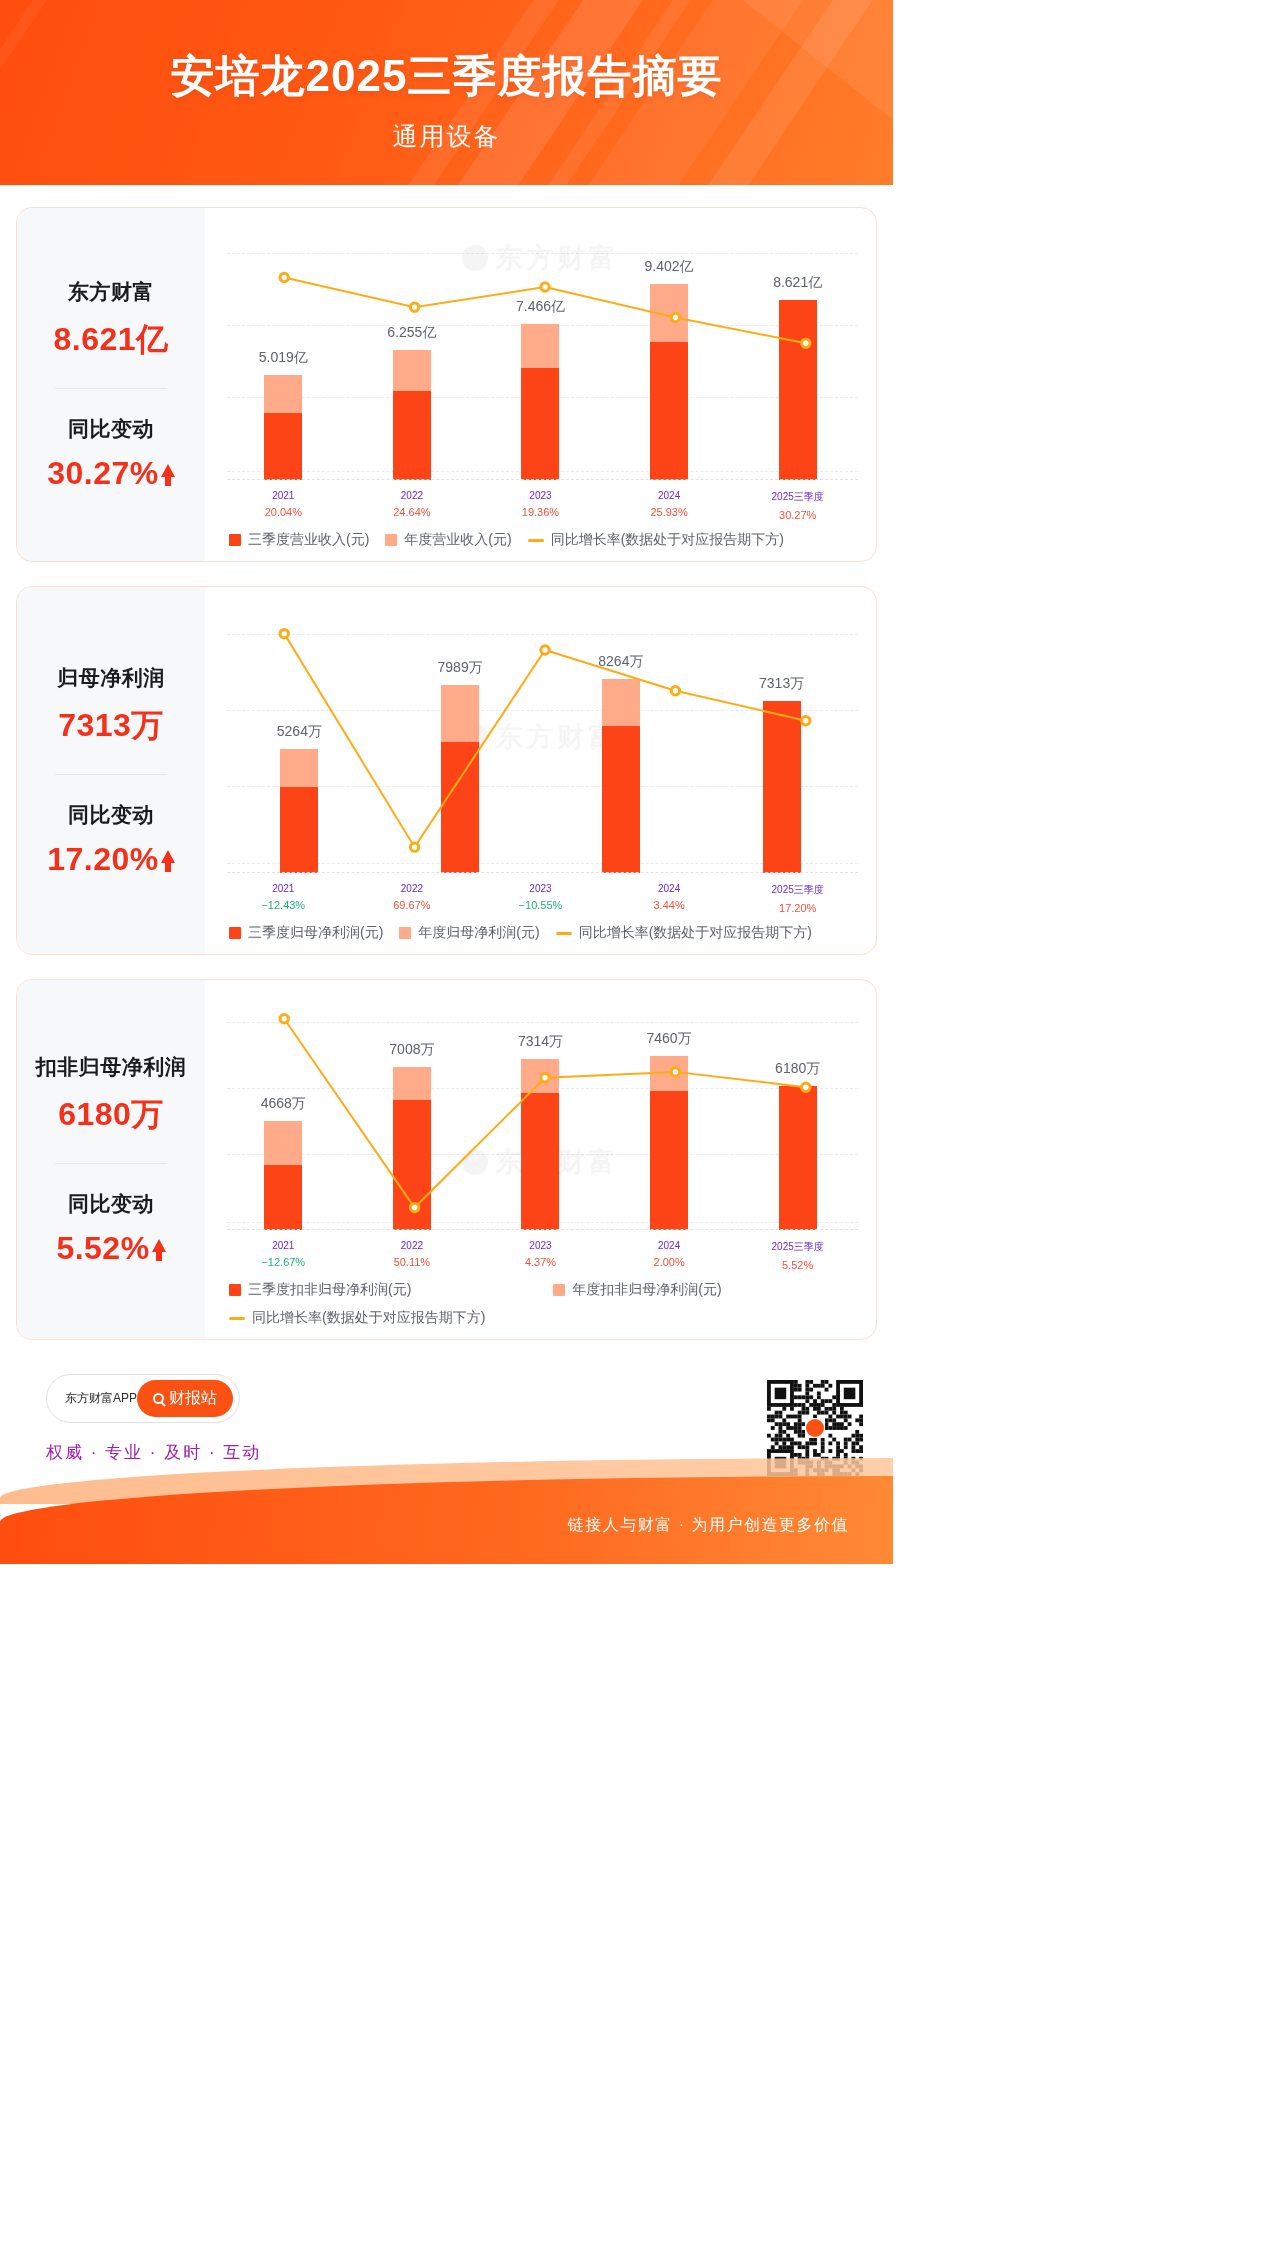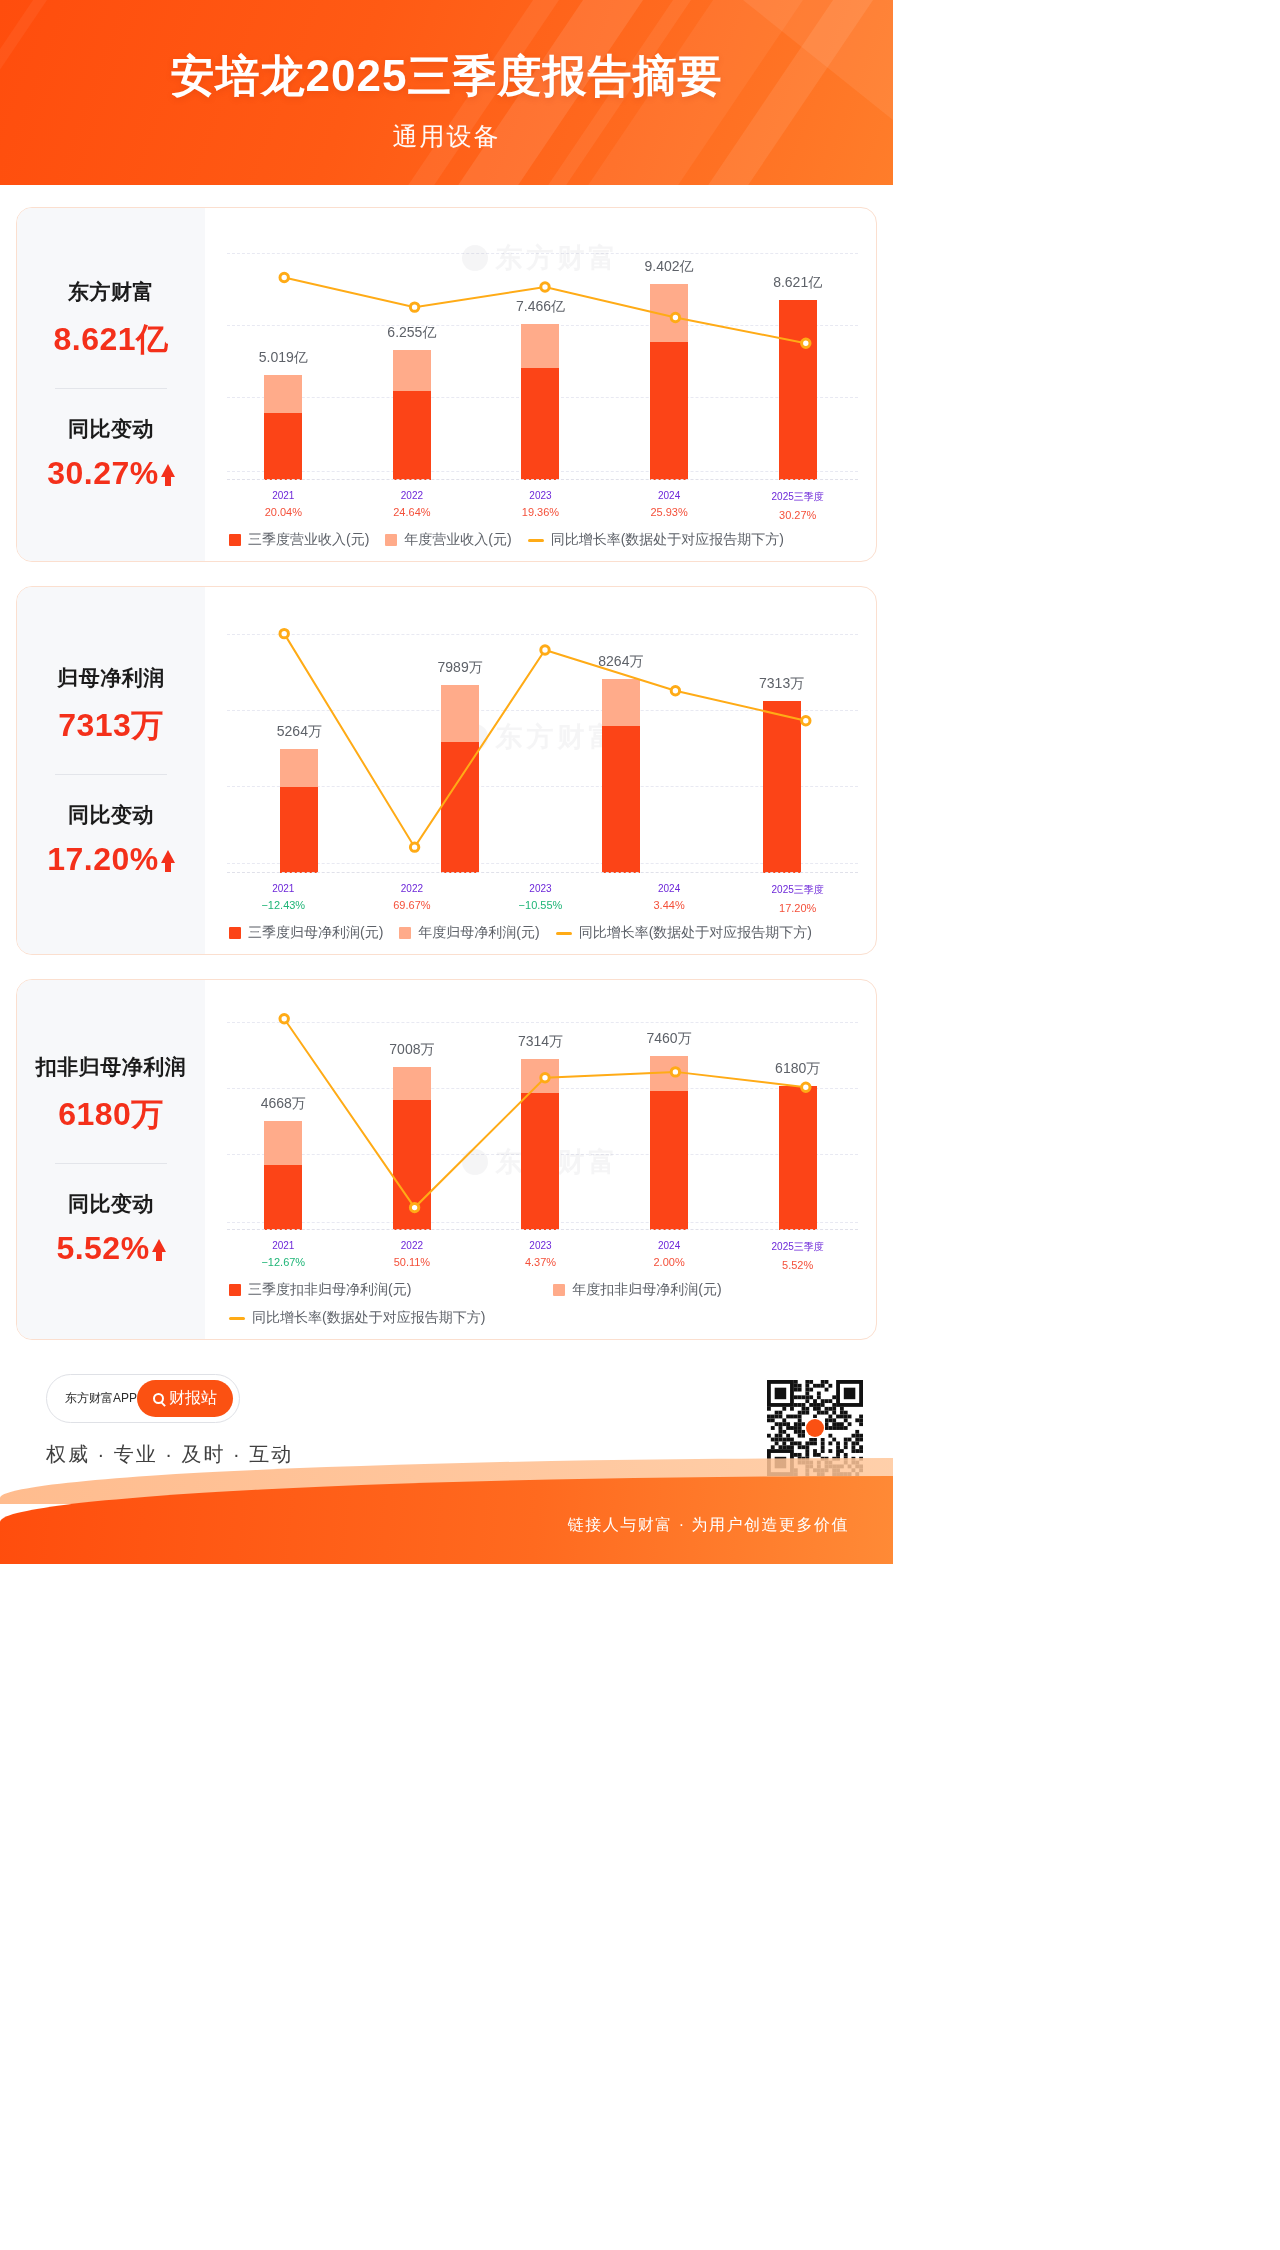--- a/index.html
+++ b/index.html
@@ -165,21 +165,21 @@
   .app-pill-txt { font-size:12px; color:#2b2b2b; margin-right:0; }
   .app-pill-btn {
     background:#fb5112; color:#fff; border-radius:20px;
     font-size:16px; padding:8px 16px; display:inline-flex; align-items:center; gap:5px;
   }
   .mag {
     display:inline-block; width:11px;height:11px;border:2px solid #fff;border-radius:50%;
     position:relative;
   }
   .mag::after{content:"";position:absolute;right:-4px;bottom:-3px;width:6px;height:2px;background:#fff;transform:rotate(45deg);}
-  .slogan { margin-top:18px; font-size:20px; color:#404040; letter-spacing:2px; }
+  .slogan { margin-top:18px; font-size:17px; color:#a21caf; letter-spacing:2px; }
 
   .qr-wrap { text-align:center; margin-top:6px; }
   .qr { width:96px; height:96px; position:relative; background:#fff; }
   .qr-cap { font-size:13px; color:#8e9298; margin-top:8px; letter-spacing:1px; }
 
   .bottom-bar {
     position:absolute; left:0; bottom:0; width:893px; height:120px;
     overflow:hidden;
   }
   .bb-fill {

